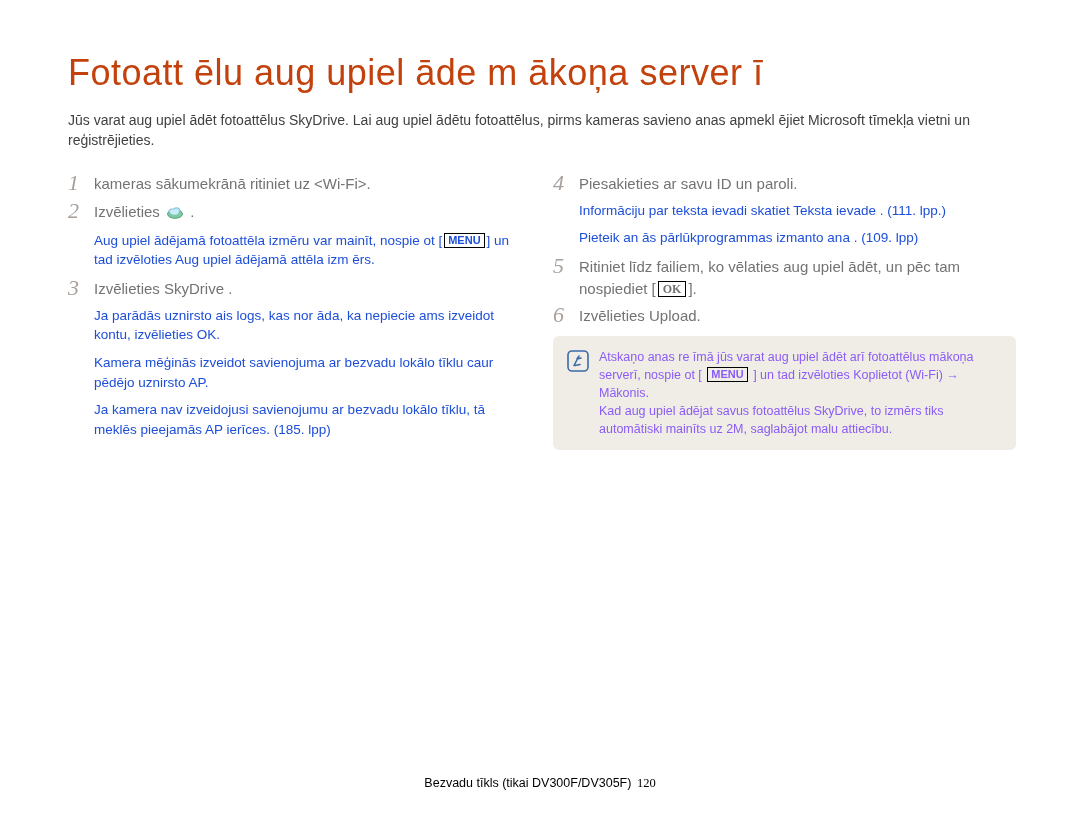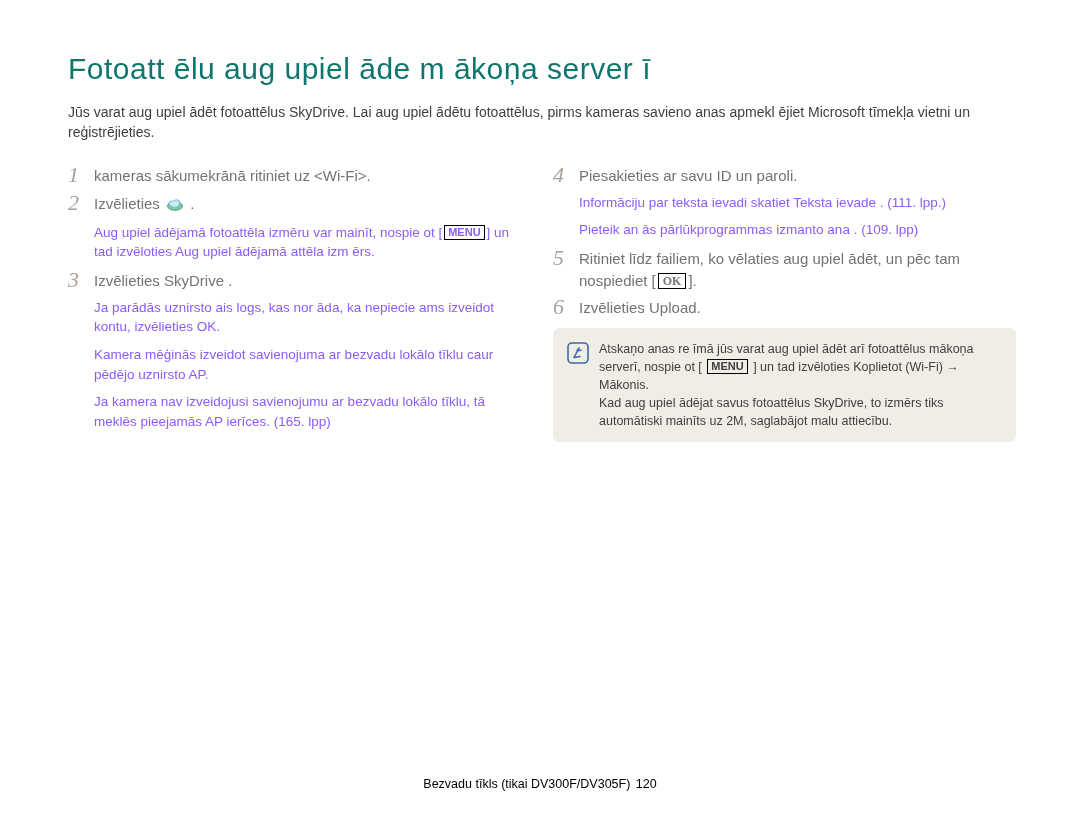--- a/index.html
+++ b/index.html
@@ -10,22 +10,22 @@
     width: 1080px;
     height: 815px;
   }
   .page {
     padding: 52px 64px 0 68px;
     position: relative;
     height: 100%;
     box-sizing: border-box;
   }
   .title {
-    color: #0f766e;
-    font-size: 30px;
+    color: #c2410c;
+    font-size: 36px;
     font-weight: 400;
     margin: 0 0 16px 0;
     letter-spacing: 0.5px;
   }
   .intro {
     font-size: 14px;
     line-height: 1.45;
     color: #404040;
     margin: 0 0 22px 0;
   }
@@ -54,21 +54,21 @@
   }
   .step-body {
     flex: 1;
     font-size: 15px;
     line-height: 1.45;
     color: #737373;
   }
   .sub {
     font-size: 13.5px;
     line-height: 1.45;
-    color: #8b5cf6;
+    color: #1d4ed8;
     margin-left: 26px;
     margin-bottom: 8px;
   }
   .icon-cloud {
     display: inline-block;
     vertical-align: -2px;
     margin: 0 2px;
   }
   .menu-box {
     display: inline-block;
@@ -94,40 +94,40 @@
   }
   .note-box {
     background: #f0ede6;
     border-radius: 6px;
     padding: 12px 14px 12px 14px;
     display: flex;
     align-items: flex-start;
     margin-top: 8px;
     font-size: 12.5px;
     line-height: 1.45;
-    color: #404040;
+    color: #8b5cf6;
   }
   .note-text {
     flex: 1;
   }
   .note-icon {
     flex-shrink: 0;
     margin-right: 10px;
     margin-top: 2px;
   }
   .footer {
     position: absolute;
     bottom: 24px;
     left: 0;
     right: 0;
     text-align: center;
     font-size: 12.5px;
     color: #000;
   }
-  .footer-num { margin-left: 2px; }
+  .footer-num { margin-left: 2px; font-family: Liberation Serif, serif; }
 </style>
 </head>
 <body>
 
 <div class="page">
 
   <h1 class="title">Fotoatt ēlu aug upiel āde m ākoņa server ī</h1>
 
   <p class="intro">Jūs varat aug upiel ādēt fotoattēlus SkyDrive. Lai aug upiel ādētu fotoattēlus, pirms kameras savieno anas apmekl ējiet Microsoft tīmekļa vietni un reģistrējieties.</p>
 
@@ -158,21 +158,21 @@
       <div class="sub">
         <span>Aug upiel ādējamā fotoattēla izmēru var mainīt, nospie ot [</span><span class="menu-box">MENU</span><span>] un tad izvēloties Aug upiel ādējamā attēla izm ērs.</span>
       </div>
 
       <div class="step">
         <div class="step-num">3</div>
         <div class="step-body">Izvēlieties SkyDrive .</div>
       </div>
       <div class="sub">Ja parādās uznirsto ais logs, kas nor āda, ka nepiecie ams izveidot kontu, izvēlieties OK.</div>
       <div class="sub">Kamera mēģinās izveidot savienojuma ar bezvadu lokālo tīklu caur pēdējo uznirsto AP.</div>
-      <div class="sub">Ja kamera nav izveidojusi savienojumu ar bezvadu lokālo tīklu, tā meklēs pieejamās AP ierīces. (165. lpp)</div>
+      <div class="sub">Ja kamera nav izveidojusi savienojumu ar bezvadu lokālo tīklu, tā meklēs pieejamās AP ierīces. (185. lpp)</div>
 
     </div>
 
     <div class="col">
 
       <div class="step">
         <div class="step-num">4</div>
         <div class="step-body">Piesakieties ar savu ID un paroli.</div>
       </div>
       <div class="sub">Informāciju par teksta ievadi skatiet Teksta ievade . (111. lpp.)</div>

